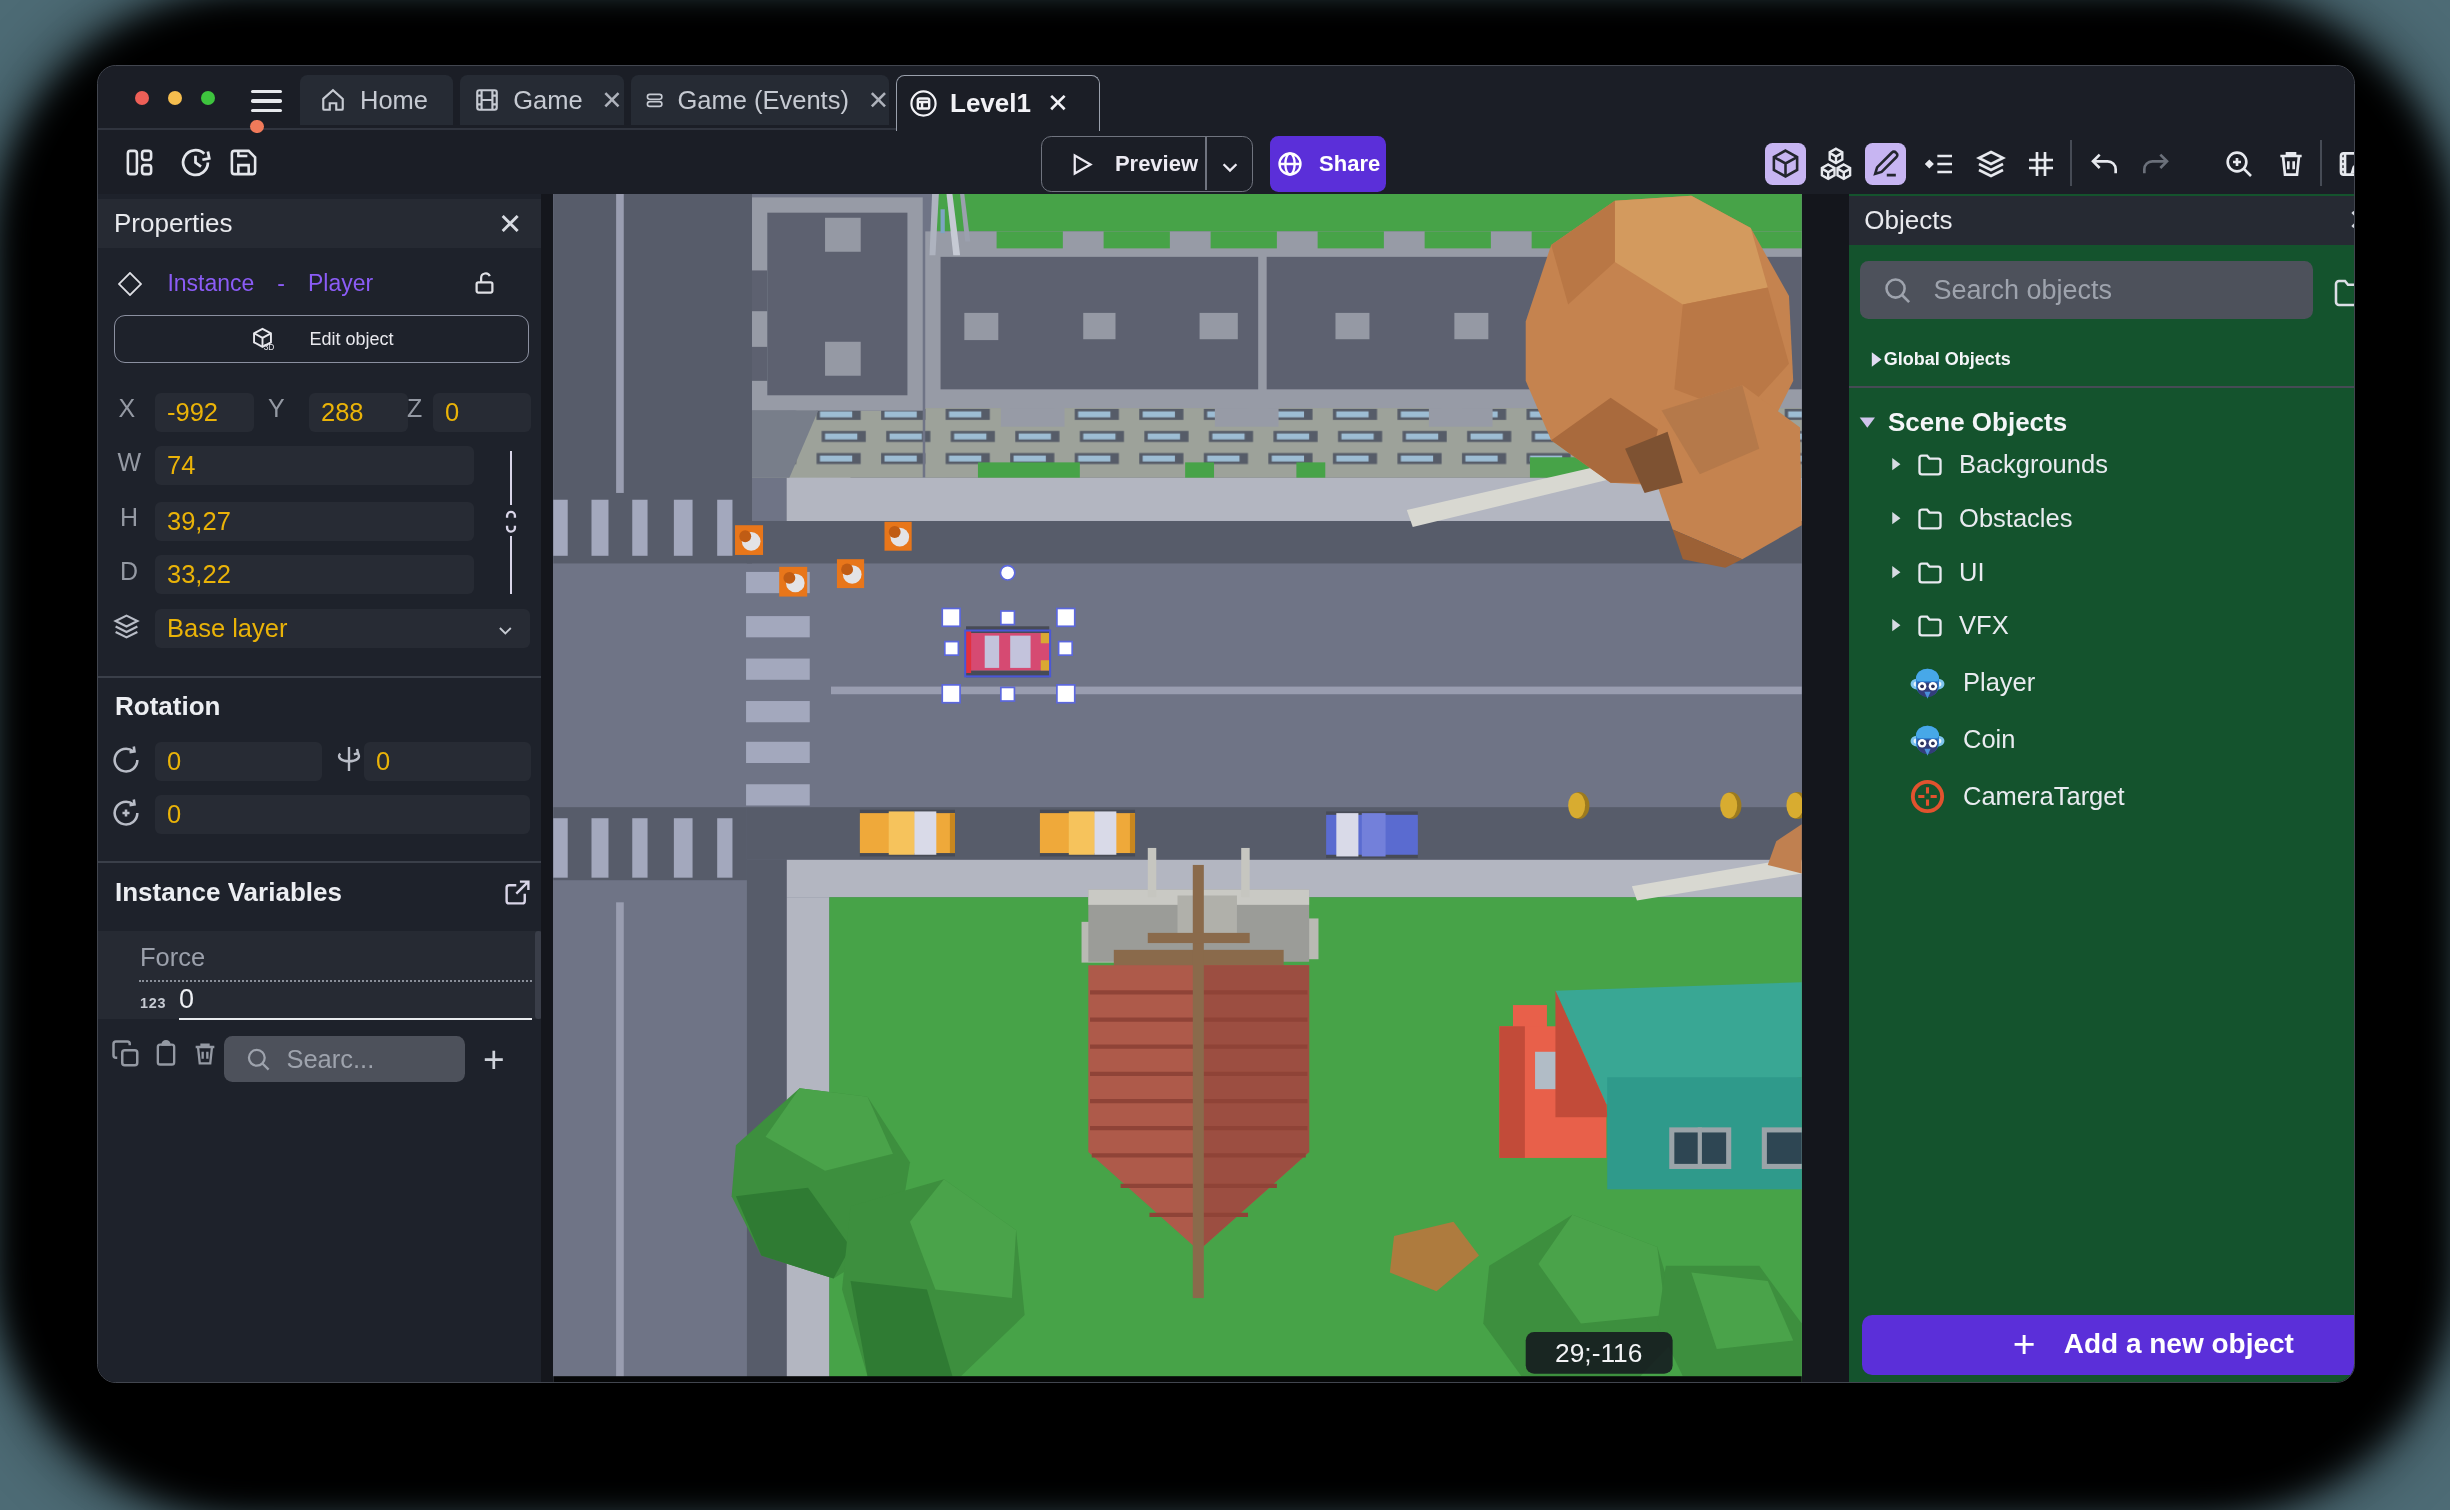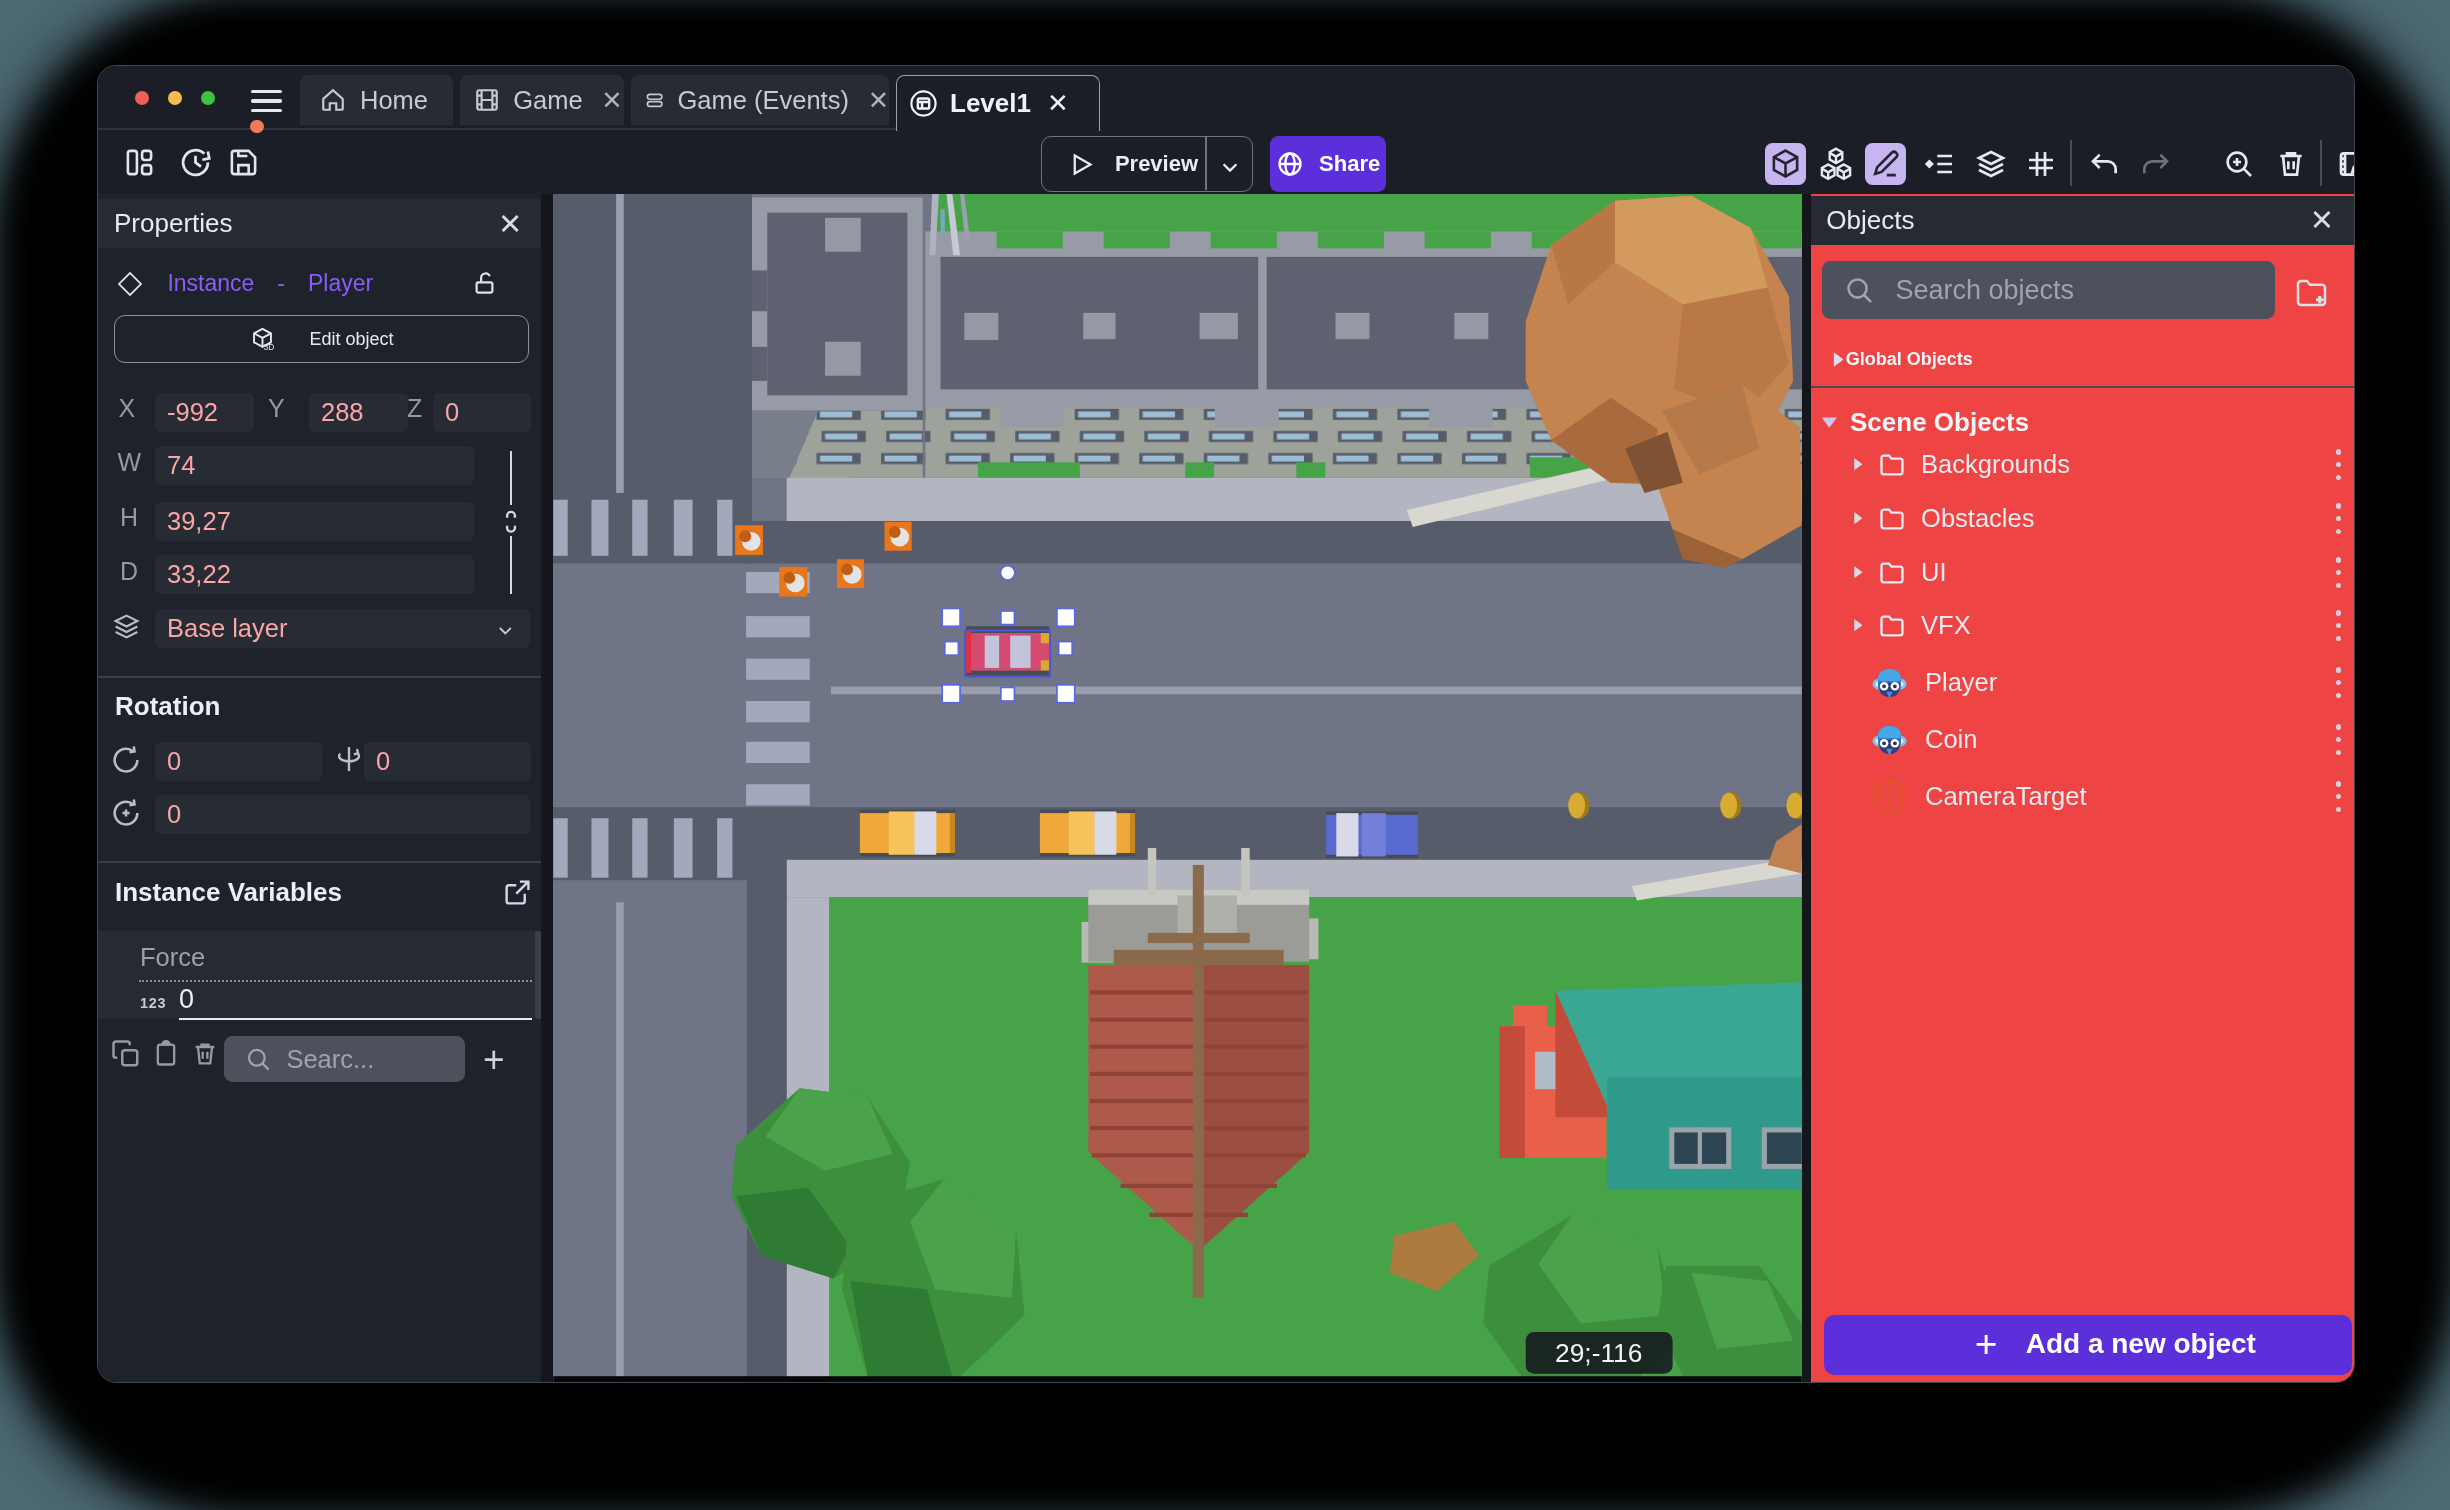--- a/index.html
+++ b/index.html
@@ -19,25 +19,25 @@
 .ticon{position:absolute;color:#e3e5ea}
 #previewbtn{position:absolute;left:943px;top:6px;width:212px;height:56px;border:1.7px solid #70747f;border-radius:10.2px;color:#eceaf2;display:flex;align-items:center}
 #previewbtn .pdiv{position:absolute;left:163px;top:0;width:1.7px;height:53px;background:#70747f}
 #sharebtn{position:absolute;left:1172px;top:6px;width:116px;height:56px;background:#5b2fd9;border-radius:8.5px;color:#fff;display:flex;align-items:center;justify-content:center}
 .ibtn{position:absolute;top:12.7px;width:41px;height:42px;display:flex;align-items:center;justify-content:center;color:#e7e9ee}
 .ibtn.act{background:#c7b5f2;border-radius:7.6px;color:#23262e}
 .tdiv{position:absolute;top:10.2px;width:1.7px;height:46px;background:#464b55}
 #content{position:absolute;left:0;top:128px;width:2258px;height:1189px;background:#14161c}
 #lpanel{position:absolute;left:0;top:0;width:443px;height:1189px;background:#1e222b;overflow:hidden}
 #scene{position:absolute;left:455px;top:0;width:1249px;height:1189px;background:#6f7486;overflow:hidden}
-#rpanel{position:absolute;left:1713px;top:0;width:545px;height:1189px;background:#ef4444;overflow:hidden}
+#rpanel{position:absolute;left:1751px;top:0;width:545px;height:1189px;background:#14532d;overflow:hidden}
 .phdr{position:absolute;left:0;width:100%;height:49px;background:#262a33;color:#e9eaee;font-size:26px;display:flex;align-items:center}
 .xclose{color:#d8dbe2;font-size:29px}
 .glabel{color:#9499a3}
-.ginput{position:absolute;background:#272b34;border-radius:6px;color:#fca5a5;font-size:25.5px;display:flex;align-items:center;padding-left:12px;height:39px}
+.ginput{position:absolute;background:#272b34;border-radius:6px;color:#eab308;font-size:25.5px;display:flex;align-items:center;padding-left:12px;height:39px}
 .bold{font-weight:bold}
 .row{position:absolute;display:flex;align-items:center}
 .sep{position:absolute;left:0;width:100%;height:1.7px;background:#3a3f49}
 .treerow{position:absolute;left:0;width:100%;height:39px;color:#e9ebf0;font-size:25.5px;display:flex;align-items:center}
 .dots{position:absolute;right:14.4px;width:6px;height:31px;display:flex;flex-direction:column;justify-content:space-between}
 .dots i{width:5.5px;height:5.5px;border-radius:50%;background:#ced2db}
 #addbtn{position:absolute;left:12.7px;top:1121px;width:528px;height:60px;background:#5b2fd9;border-radius:10.2px;color:#fff;font-size:28px;font-weight:bold}
 .srchbox{background:#4d515b;border-radius:8.5px;color:#9ea3ad;display:flex;align-items:center}
 </style></head>
 <body>

